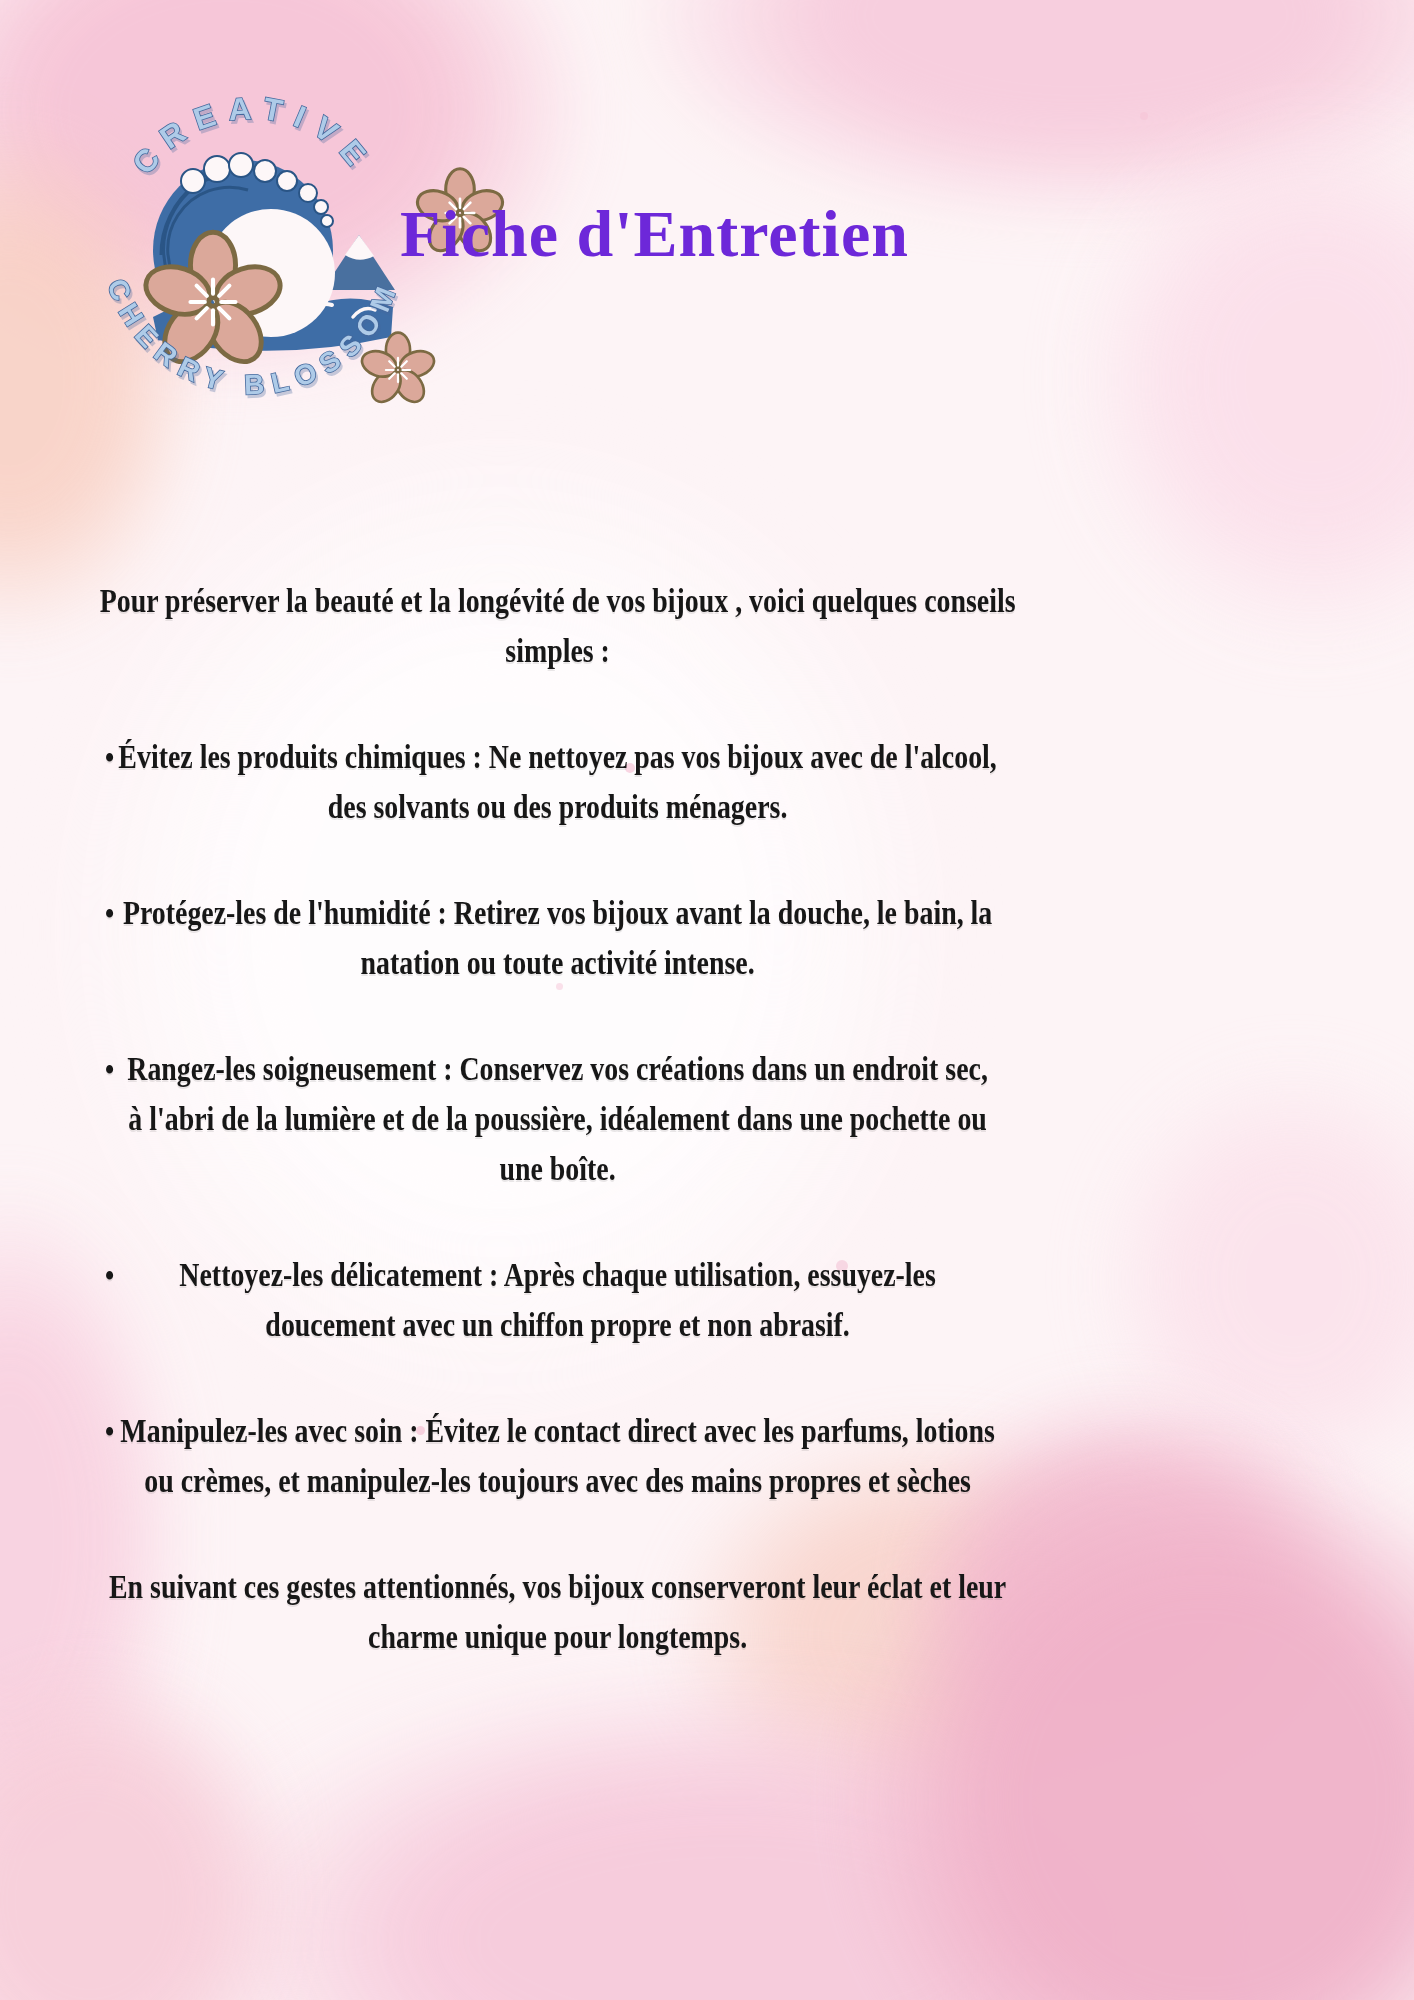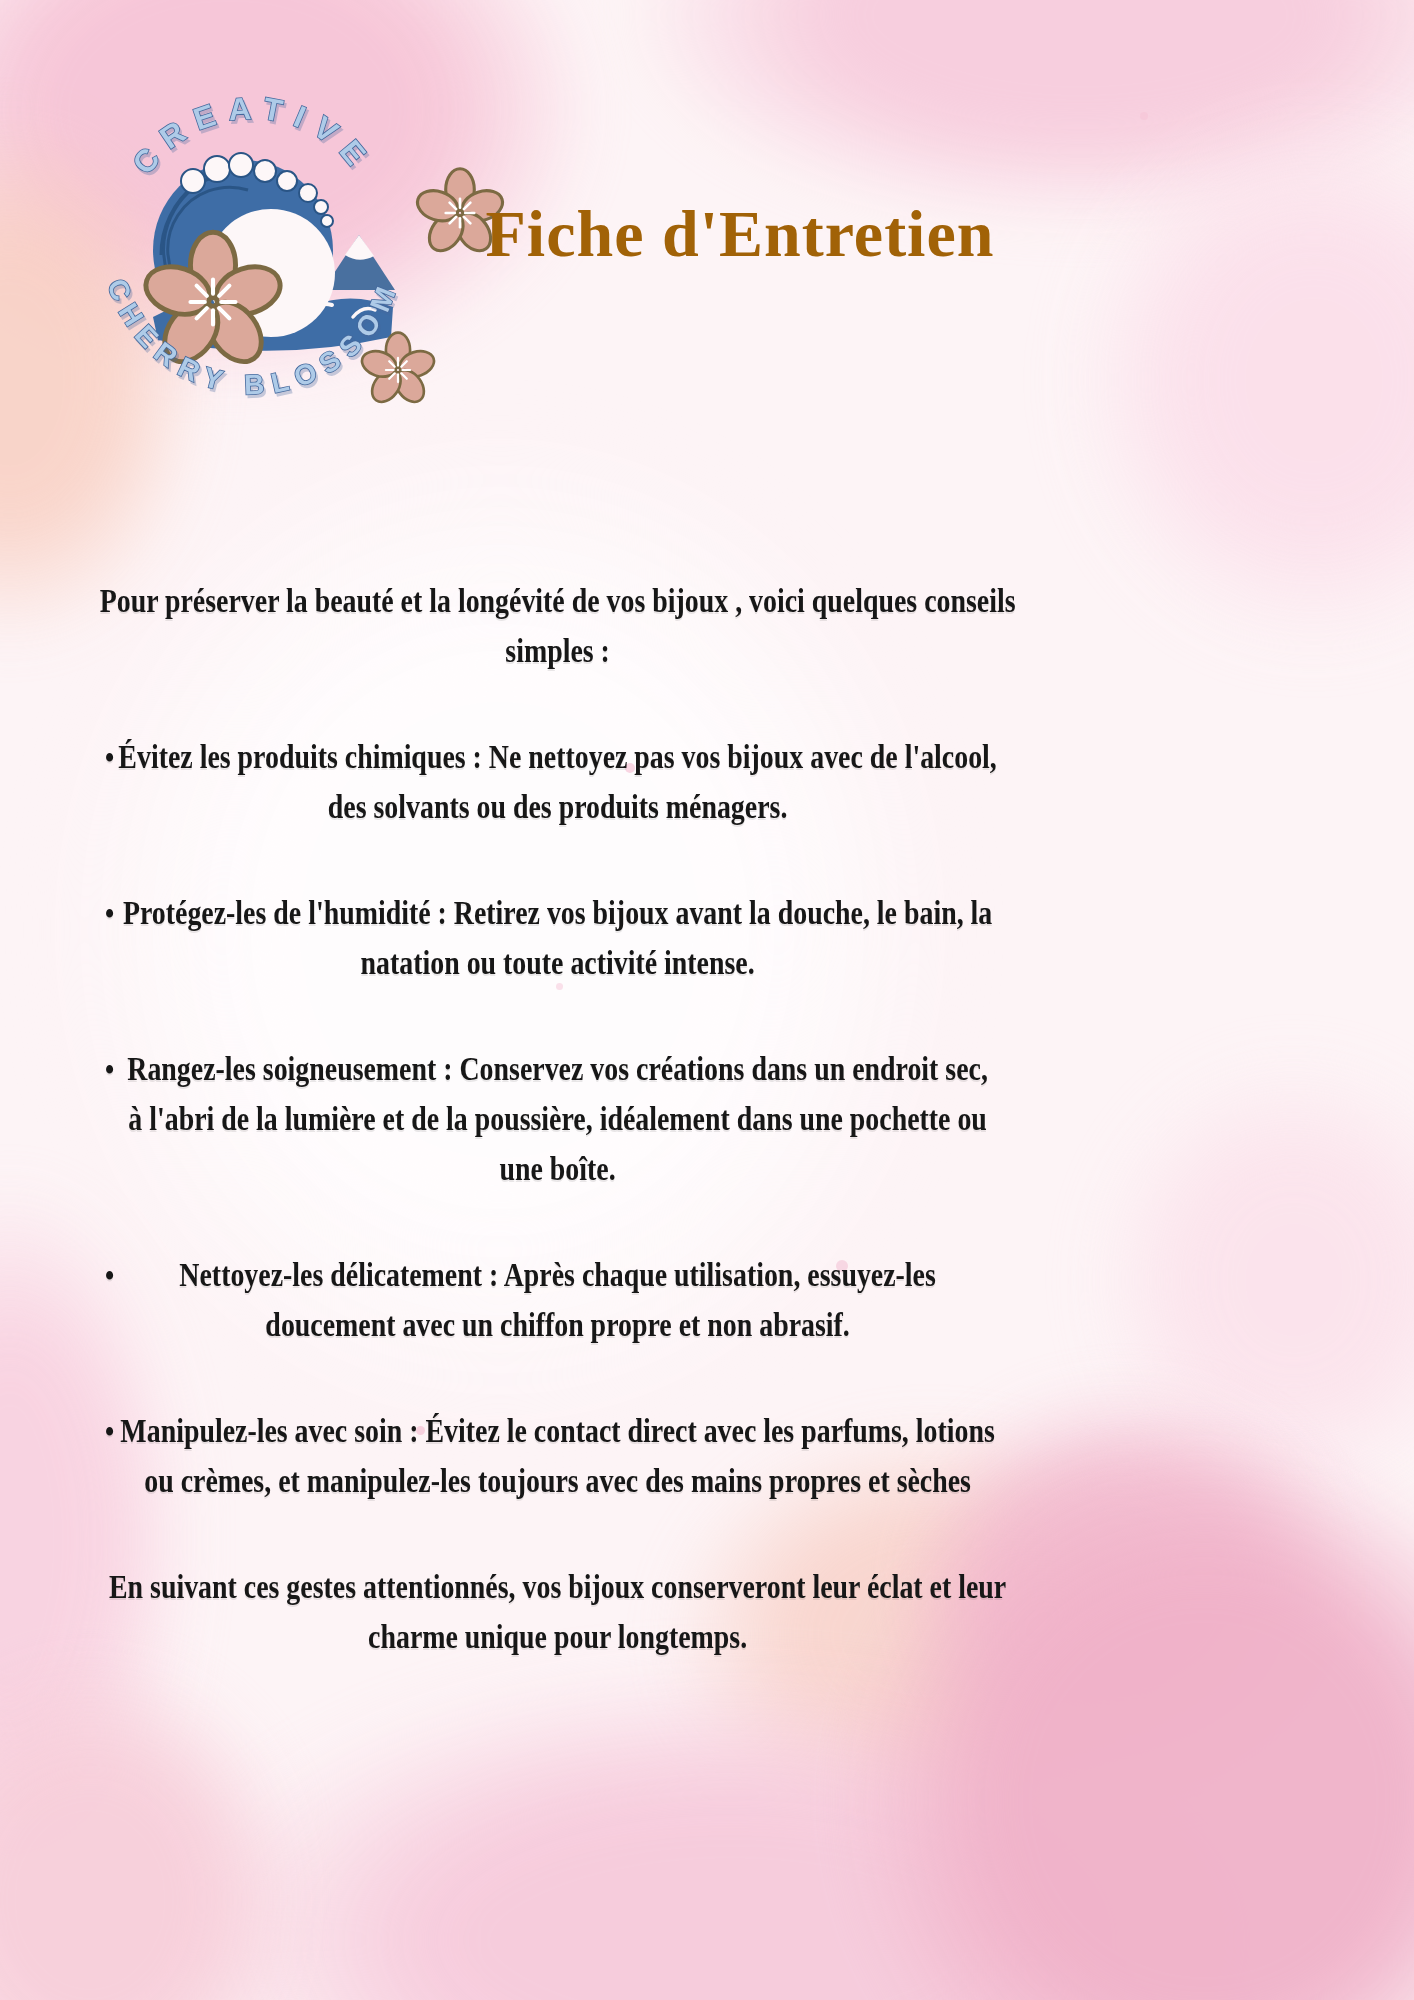--- a/index.html
+++ b/index.html
@@ -44,24 +44,24 @@
     stroke-width:1.6px;
     paint-order:stroke fill;
   }
   .arc-top    { font-size:31px; letter-spacing:12px; }
   .arc-bottom { font-size:28px; letter-spacing:9px; }
   .letter-shadow { filter:drop-shadow(2px 3px 0 rgba(68,104,156,.30)); }
 
   
   .page-title {
     position:absolute; left:400px; top:196px; width:680px; z-index:2;
-    text-align:center;
+    text-align:left;
     font-size:66px; font-weight:bold;
     letter-spacing:1px;
-    color:#a16207;
+    color:#6d28d9;
   }
 
   
   .content {
     position:absolute; left:82px; top:576px; z-index:2;
     width:1160px;
     transform:scaleX(.82);
     transform-origin:0 0;
     text-align:center;
     font-size:34px; font-weight:bold;

